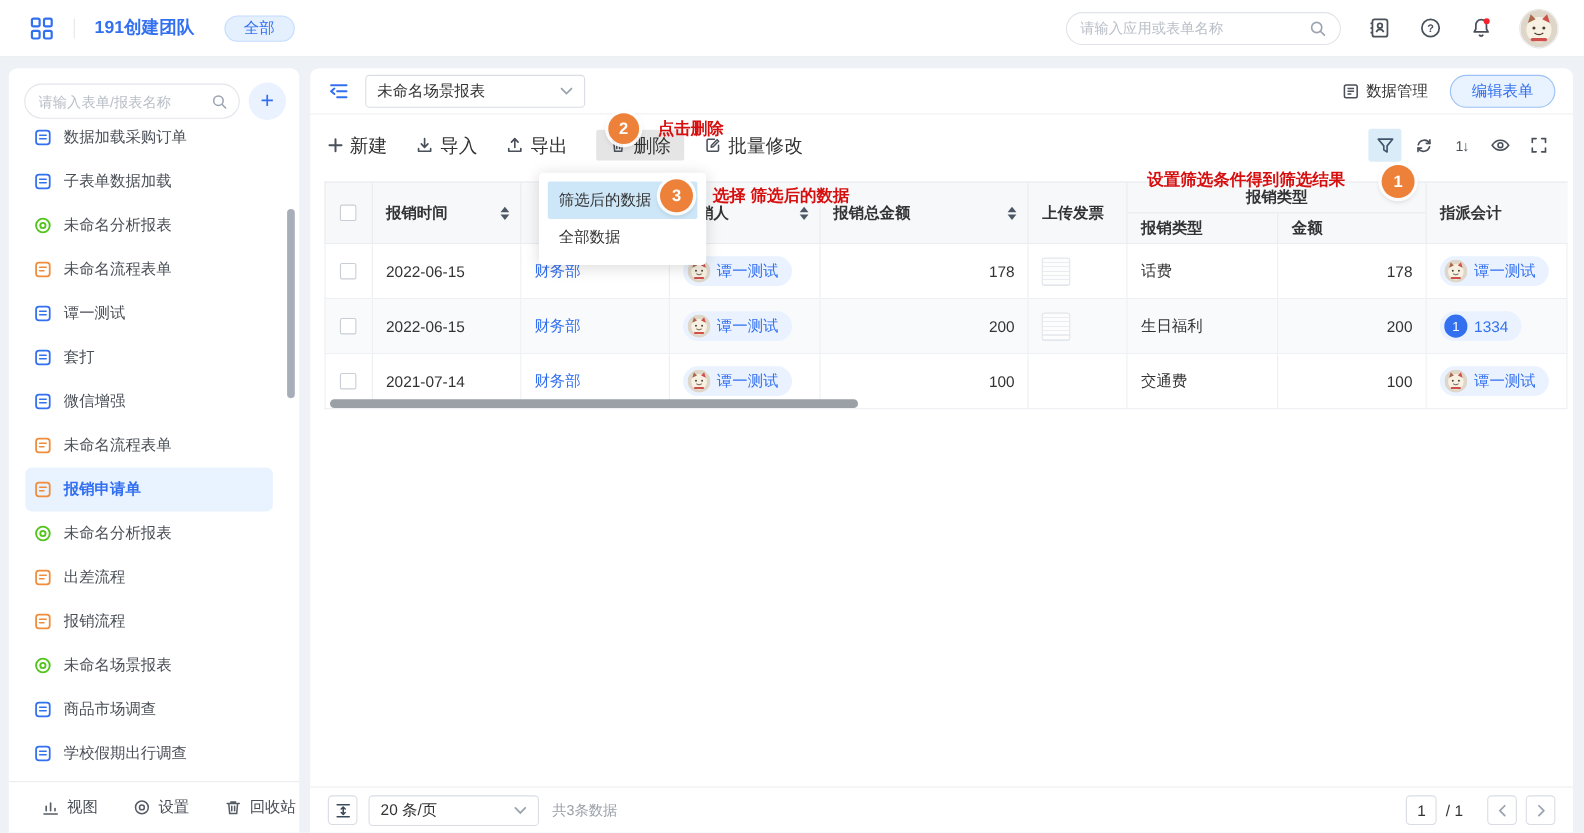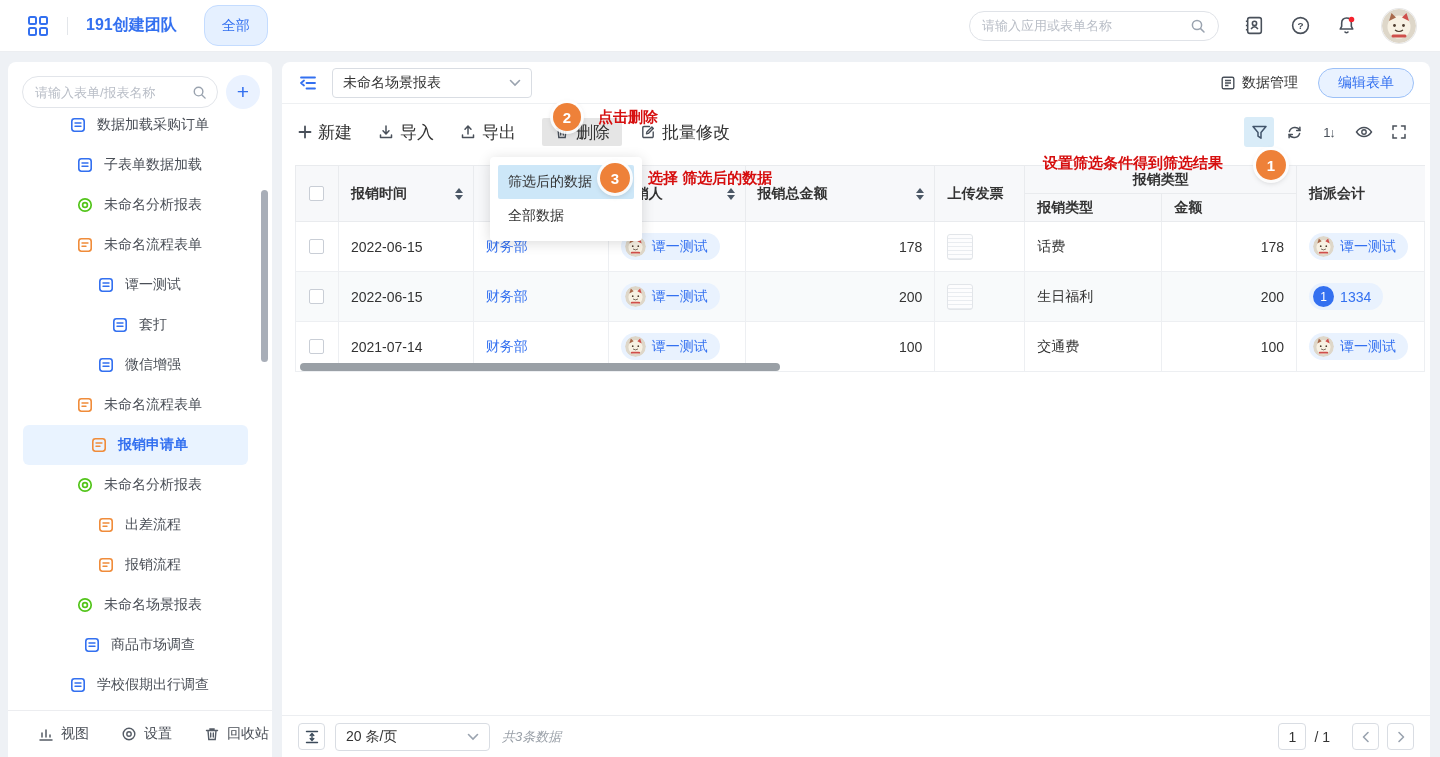--- a/index.html
+++ b/index.html
@@ -9,37 +9,37 @@
 
   
   .topbar { position:absolute; top:0; left:0; width:1440px; height:52px; background:#fff; border-bottom:1px solid #eceef1; display:flex; align-items:center; z-index:6; }
   .tb-left { display:flex; align-items:center; padding-left:27px; height:100%; }
   .tb-divider { width:1px; height:18px; background:#e3e6ea; margin:0 18px; }
   .team-name { color:#3370f0; font-size:16px; font-weight:700; cursor:pointer; }
   .app-tab { position:relative; height:52px; display:flex; align-items:center; gap:7px; margin-left:30px; padding:0 14px; cursor:pointer; }
   .app-ico { width:22px; height:22px; border-radius:5px; background:#f7d51d; display:flex; align-items:center; justify-content:center; }
   .app-name { font-size:15px; color:#333; }
   .tab-underline { position:absolute; left:0; right:0; bottom:0; height:3px; background:#3370f0; border-radius:2px; }
-  .pill-all { margin-left:27px; height:41px; padding:0 17px; display:flex; align-items:center; background:#e5f0ff; border:1px solid #c4dcff; border-radius:14px; color:#3370f0; font-size:14px; cursor:pointer; }
+  .pill-all { margin-left:27px; height:24px; padding:0 17px; display:flex; align-items:center; background:#e5f0ff; border:1px solid #c4dcff; border-radius:14px; color:#3370f0; font-size:14px; cursor:pointer; }
   .tb-right { margin-left:auto; display:flex; align-items:center; gap:25px; padding-right:24px; }
   .tb-search { width:250px; height:30px; border:1px solid #e0e3e8; border-radius:15px; display:flex; align-items:center; padding:0 12px; }
   .tb-search input { flex:1; border:none; outline:none; font-size:13px; color:#333; background:transparent; font-family:inherit; }
   .tb-search input::placeholder { color:#b9bec7; }
   .tb-icon { display:flex; align-items:center; justify-content:center; cursor:pointer; }
   .avatar-big { width:34px; height:34px; border-radius:50%; overflow:hidden; cursor:pointer; box-shadow:0 0 0 1px #e8e8e8; }
 
   
   .sidebar { position:absolute; left:8px; top:62px; bottom:0; width:264px; background:#fff; border-radius:8px 8px 0 0; overflow:hidden; }
   .sb-head { height:44px; display:flex; align-items:center; padding:0 12px 0 14px; gap:8px; margin-top:8px; }
   .sb-search { flex:1; height:32px; border:1px solid #e2e5ea; border-radius:16px; display:flex; align-items:center; padding:0 10px 0 12px; }
   .sb-search input { flex:1; width:60px; border:none; outline:none; font-size:13px; background:transparent; font-family:inherit; }
   .sb-search input::placeholder { color:#b9bec7; }
   .sb-plus { width:34px; height:34px; border-radius:50%; background:#eaf2ff; color:#3370f0; display:flex; align-items:center; justify-content:center; font-size:21px; cursor:pointer; flex:none; }
   .side-list { position:absolute; top:53px; bottom:47px; left:0; right:0; overflow:hidden; padding:0 24px 0 15px; }
-  .side-item { height:40px; display:flex; align-items:center; gap:11px; padding-left:8px; border-radius:6px; cursor:pointer; position:relative; margin-top:0;justify-content:center; }
+  .side-item { height:40px; display:flex; align-items:center; gap:11px; padding-left:8px; border-radius:6px; cursor:pointer; position:relative; margin-top:0; }
   .side-item:first-of-type { margin-top:-10px; }
   .side-item .side-label { font-size:14px; color:#4a4f57; white-space:nowrap; }
   .side-item.selected { background:#e9f3ff; }
   .side-item.selected .side-label { color:#3370f0; font-weight:700; }
   .icon16 { width:16px; height:16px; display:flex; flex:none; }
   .sb-scrollbar { position:absolute; right:4px; top:128px; width:7px; height:172px; background:#a8aeb8; border-radius:4px; }
   .sb-footer { position:absolute; left:0; right:0; bottom:0; height:47px; border-top:1px solid #ecedf0; background:#fff; display:flex; align-items:center; gap:32px; padding-left:30px; }
   .sb-foot-item { display:flex; align-items:center; gap:7px; color:#4a4f57; font-size:14px; cursor:pointer; }
 
   
@@ -87,21 +87,21 @@
 
   
   .del-menu { position:absolute; left:208px; top:95px; width:152px; background:#fff; border-radius:4px; box-shadow:0 2px 14px rgba(0,0,0,.14); padding:8px; z-index:5; }
   .del-menu-item { height:34px; display:flex; align-items:center; padding:0 10px; font-size:14px; color:#333; border-radius:2px; cursor:pointer; }
   .del-menu-item.active { background:#cde7f8; }
 
   
   .bottombar { position:absolute; left:0; right:0; bottom:0; height:42px; border-top:1px solid #eceef1; display:flex; align-items:center; padding:0 16px; background:#fff; }
   .rowh-btn { width:27px; height:27px; border:1px solid #d9dde3; border-radius:4px; display:flex; align-items:center; justify-content:center; cursor:pointer; }
   .psize-select { width:155px; height:28px; border:1px solid #d9dde3; border-radius:4px; display:flex; align-items:center; justify-content:space-between; padding:0 10px; margin-left:10px; font-size:14px; color:#333; cursor:pointer; }
-  .total-txt { margin-left:12px; font-size:13px; color:#9aa0a8;font-style:italic; }
+  .total-txt { margin-left:12px; font-size:13px; color:#9aa0a8; }
   .pag-right { margin-left:auto; display:flex; align-items:center; gap:8px; }
   .page-box { width:28px; height:27px; border:1px solid #d9dde3; border-radius:4px; text-align:center; font-size:14px; color:#333; outline:none; font-family:inherit; }
   .page-of { font-size:14px; color:#333; margin-right:14px; }
   .nav-btn { width:27px; height:27px; border:1px solid #d9dde3; border-radius:4px; display:flex; align-items:center; justify-content:center; cursor:pointer; background:#fff; }
 
   
   .badge { position:absolute; border-radius:50%; background:#ee8139; color:#fff; display:flex; align-items:center; justify-content:center; font-size:15px; font-weight:700; box-shadow:0 0 0 3px rgba(255,255,255,.9),0 2px 6px rgba(0,0,0,.25); z-index:10; }
   .anno { position:absolute; color:#d60e0e; font-weight:700; font-size:15px; z-index:10; white-space:nowrap; }
 </style>
 </head>

